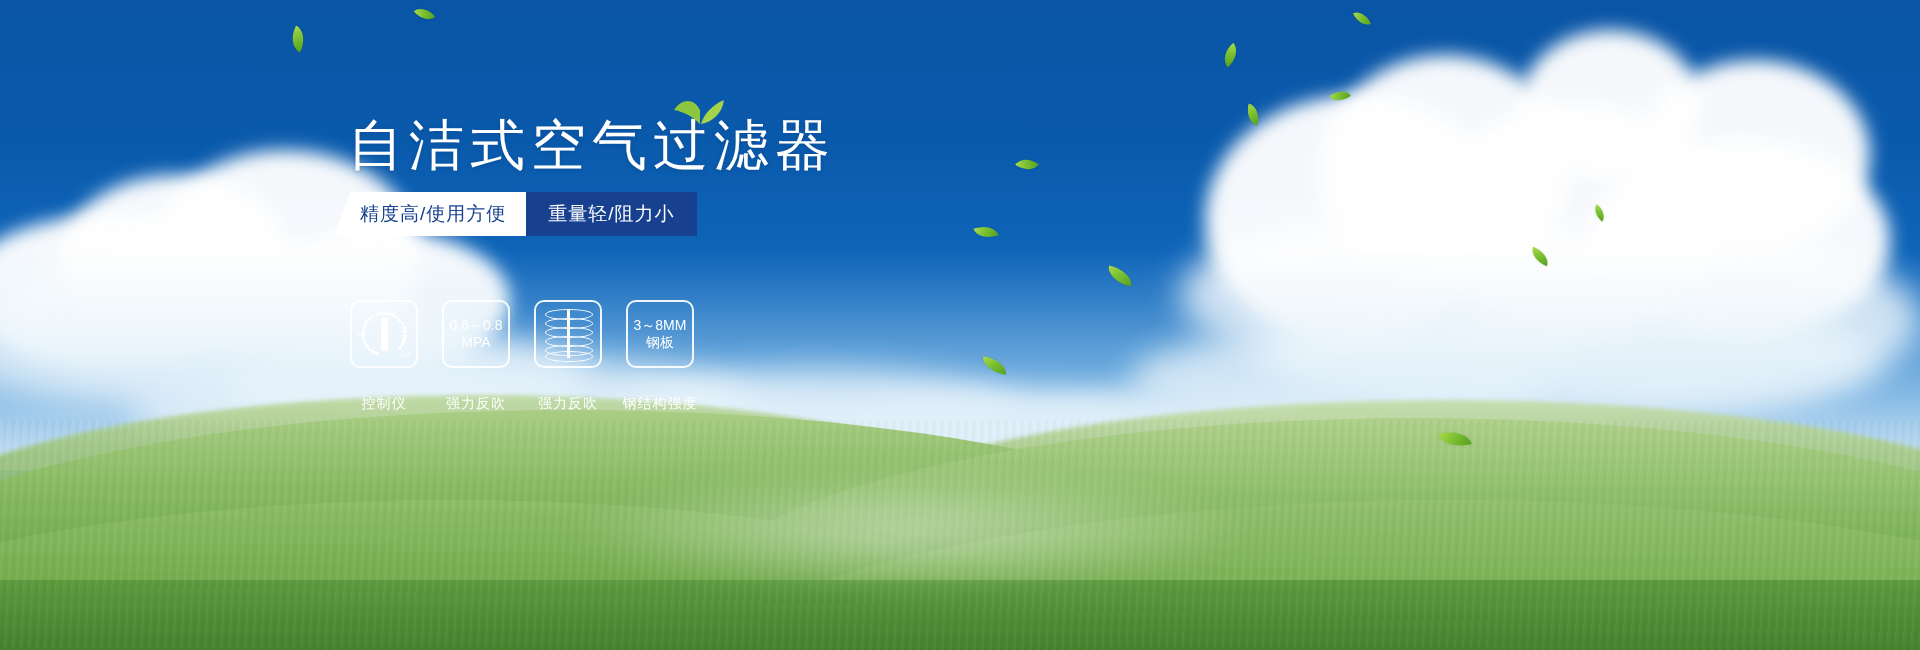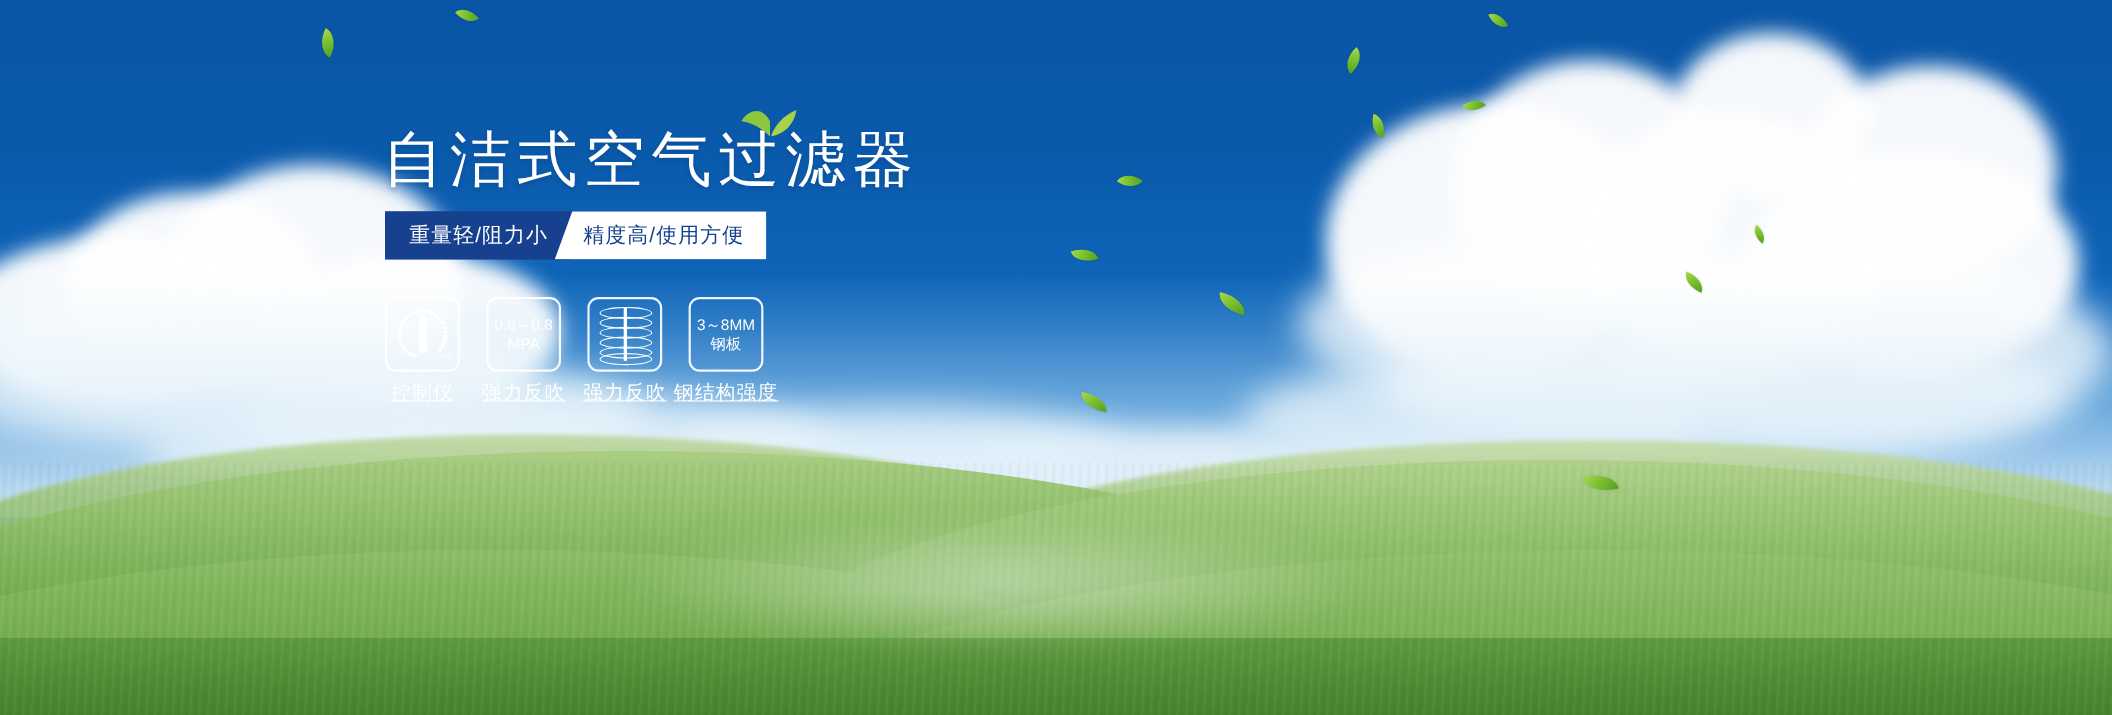--- a/index.html
+++ b/index.html
@@ -73,23 +73,23 @@
   .leaf-deco{position:absolute;left:672px;top:90px;width:54px;height:34px;}
   .tabs{position:absolute;left:350px;top:192px;display:flex;align-items:stretch;height:44px;}
   .tab{display:flex;align-items:center;justify-content:center;font-size:19px;letter-spacing:1px;white-space:nowrap;}
   .tab-a{background:#17418f;color:#ffffff;padding:0 22px;}
   .tab-b{background:#ffffff;color:#17418f;padding:0 20px 0 26px;
      clip-path:polygon(16px 0,100% 0,100% 100%,0 100%);margin-left:-16px;}
   .features{position:absolute;left:350px;top:270px;display:flex;gap:24px;}
   .feature{width:68px;display:flex;flex-direction:column;align-items:center;}
   .fbox{width:68px;height:68px;border:2px solid rgba(255,255,255,.92);border-radius:10px;
     display:flex;align-items:center;justify-content:center;color:#fff;text-align:center;
-    font-size:14px;line-height:1.25;box-sizing:border-box;}
+    font-size:14px;line-height:1.25;box-sizing:border-box;margin-top:30px;}
   .fbox .val{font-size:14px;letter-spacing:0;}
-  .flabel{margin-top:7px;color:#ffffff;font-size:18px;white-space:nowrap;letter-spacing:1px;text-decoration:underline;}
+  .flabel{margin-top:27px;color:#ffffff;font-size:14px;white-space:nowrap;letter-spacing:1px;}
   
   .dial{position:relative;width:52px;height:52px;}
   .dial .dot{position:absolute;width:3.4px;height:3.4px;background:#fff;border-radius:50%;}
   .dial .needle{position:absolute;left:50%;top:9px;width:7px;height:34px;margin-left:-3.5px;
     background:#fff;border-radius:4px;}
   .dial .no{position:absolute;left:-1px;top:24px;font-size:5px;letter-spacing:.3px;}
   .dial .off{position:absolute;right:-1px;bottom:2px;font-size:5px;letter-spacing:.3px;}
   
   .coil{position:relative;width:46px;height:52px;}
   .coil .ring{position:absolute;left:0;width:46px;height:9px;border:1.6px solid #fff;border-radius:50%;}
@@ -168,22 +168,22 @@
   <div class="content">
 
     <div class="title">自洁式空气过滤器</div>
 
     <svg class="leaf-deco" viewBox="0 0 54 34">
       <path d="M28 34 C20 26 12 22 2 20 C10 8 22 8 28 20 Z" fill="#8dc63f"></path>
       <path d="M29 34 C32 24 40 15 52 10 C50 24 40 32 29 34 Z" fill="#a5d44a"></path>
     </svg>
 
     <div class="tabs">
+      <div class="tab tab-b">精度高/使用方便</div>
       <div class="tab tab-a">重量轻/阻力小</div>
-      <div class="tab tab-b">精度高/使用方便</div>
     </div>
 
     <div class="features">
 
       <div class="feature">
         <div class="fbox">
           <div class="dial">
             <div class="needle"></div>
             <div class="no">NO</div>
             <div class="off">OFF</div>

